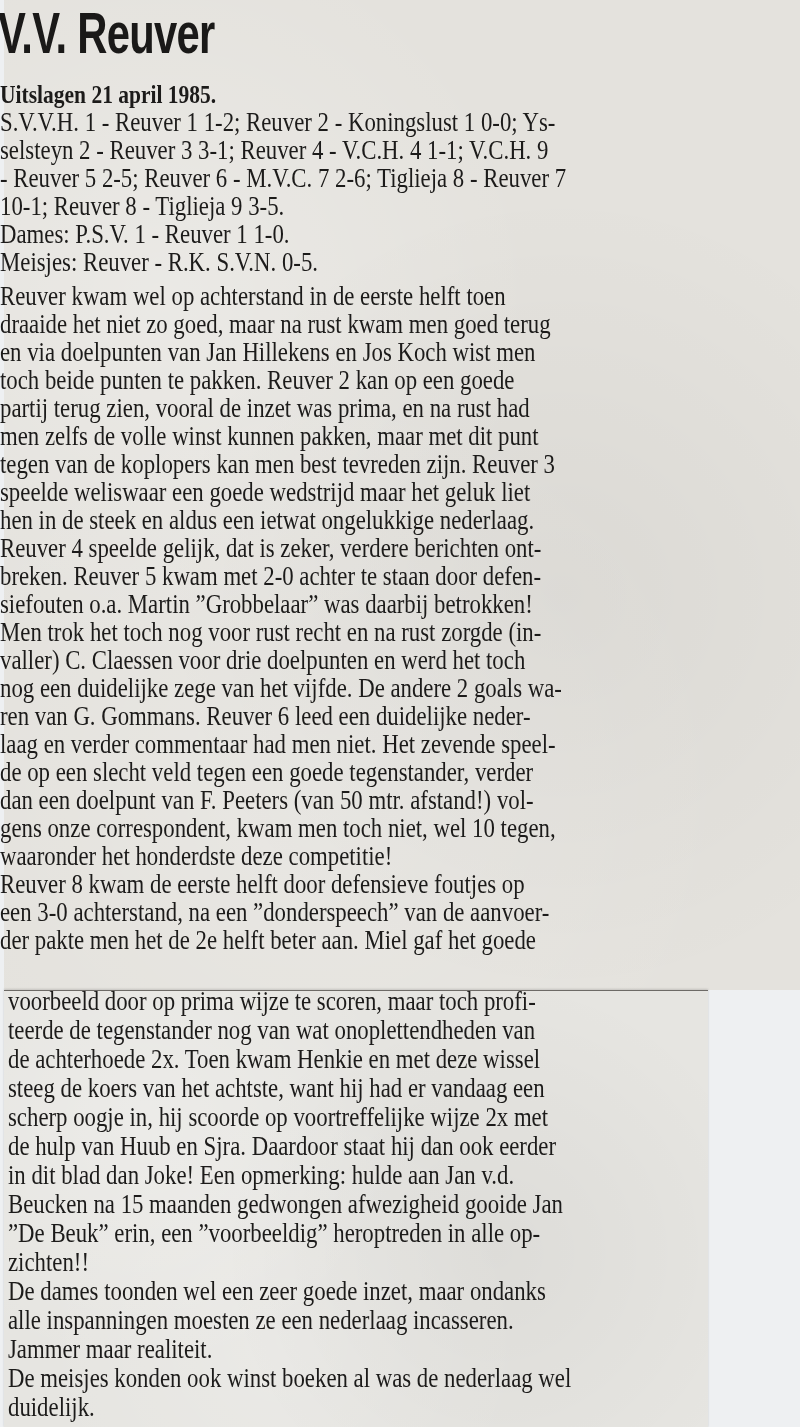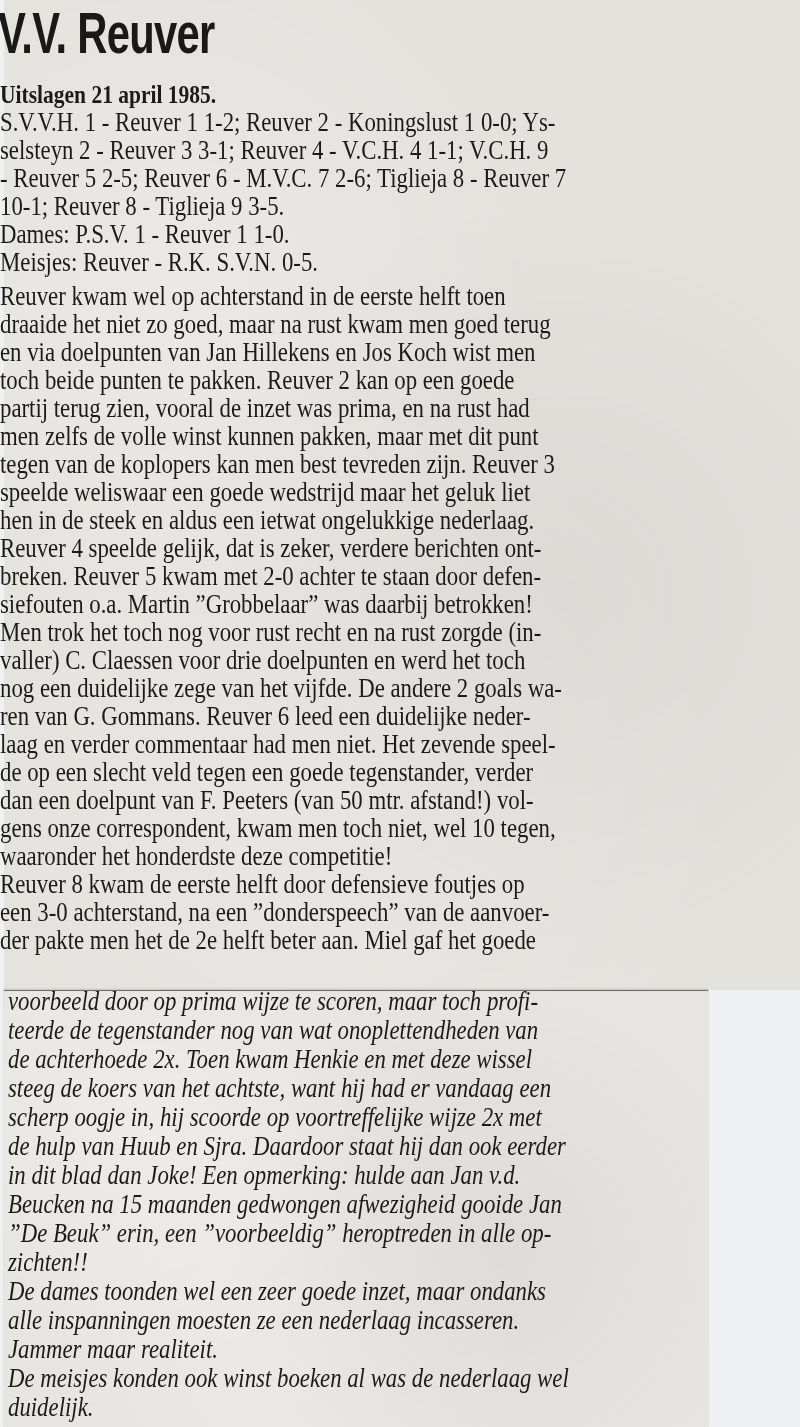--- a/index.html
+++ b/index.html
@@ -18,21 +18,20 @@
       radial-gradient(circle at 70% 60%, rgba(0,0,0,0.04) 0, rgba(0,0,0,0) 50%),
       radial-gradient(circle at 40% 80%, rgba(255,255,255,0.18) 0, rgba(255,255,255,0) 45%);
     padding-left: 12px;
   }
   .paper.top { top: 0; width: 786px; height: 990px; }
   .paper.bottom {
     top: 990px; width: 692px; height: 437px;
     background-color: #e6e5e1;
     border-top: 1.5px solid #6d6a66;
     box-shadow: 0 -1px 2px rgba(0,0,0,0.15);
-    font-style: italic;
   }
   .headline {
     position: absolute; left: -6px; top: -4px;
     font-family: "Liberation Sans", "DejaVu Sans", sans-serif;
     font-weight: bold; font-size: 58px; line-height: 74px;
     letter-spacing: -1px;
     transform: scaleX(0.72); transform-origin: left top;
     color: #1a1918;
     white-space: nowrap;
   }

